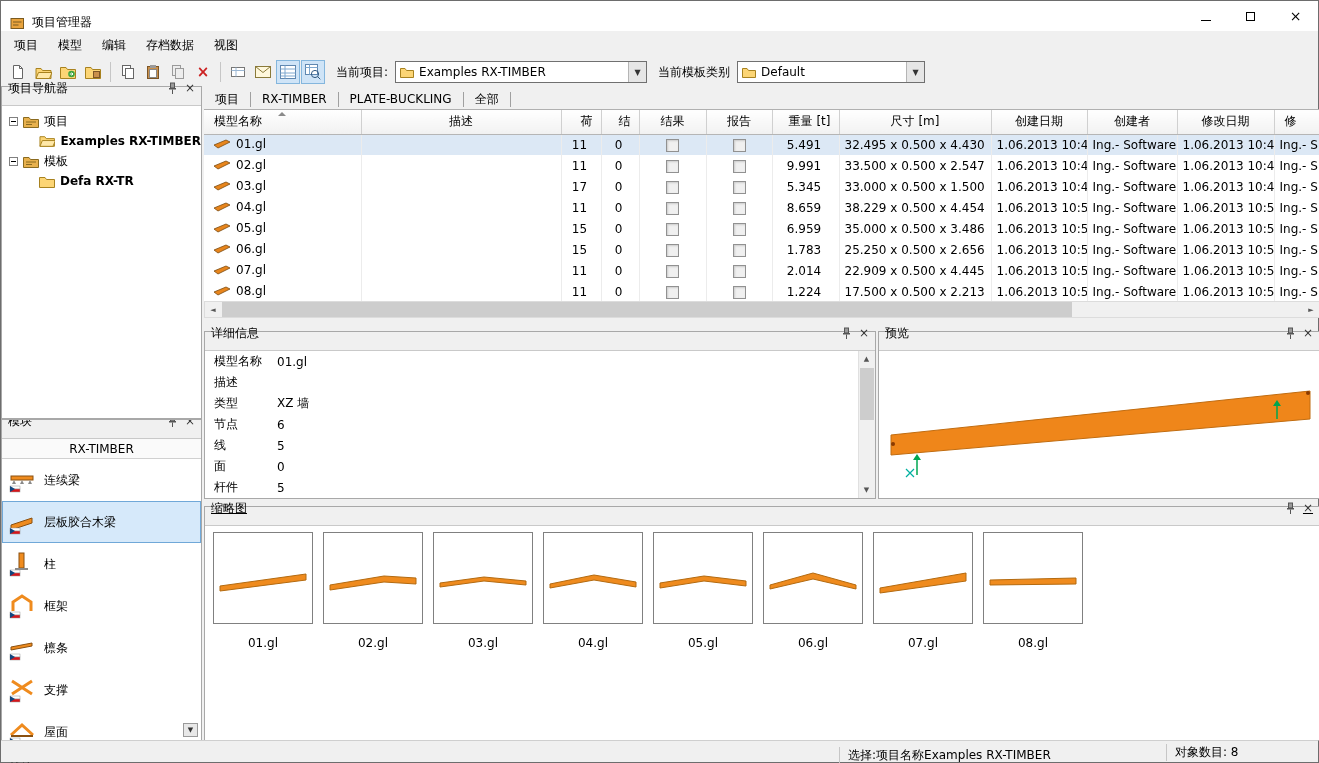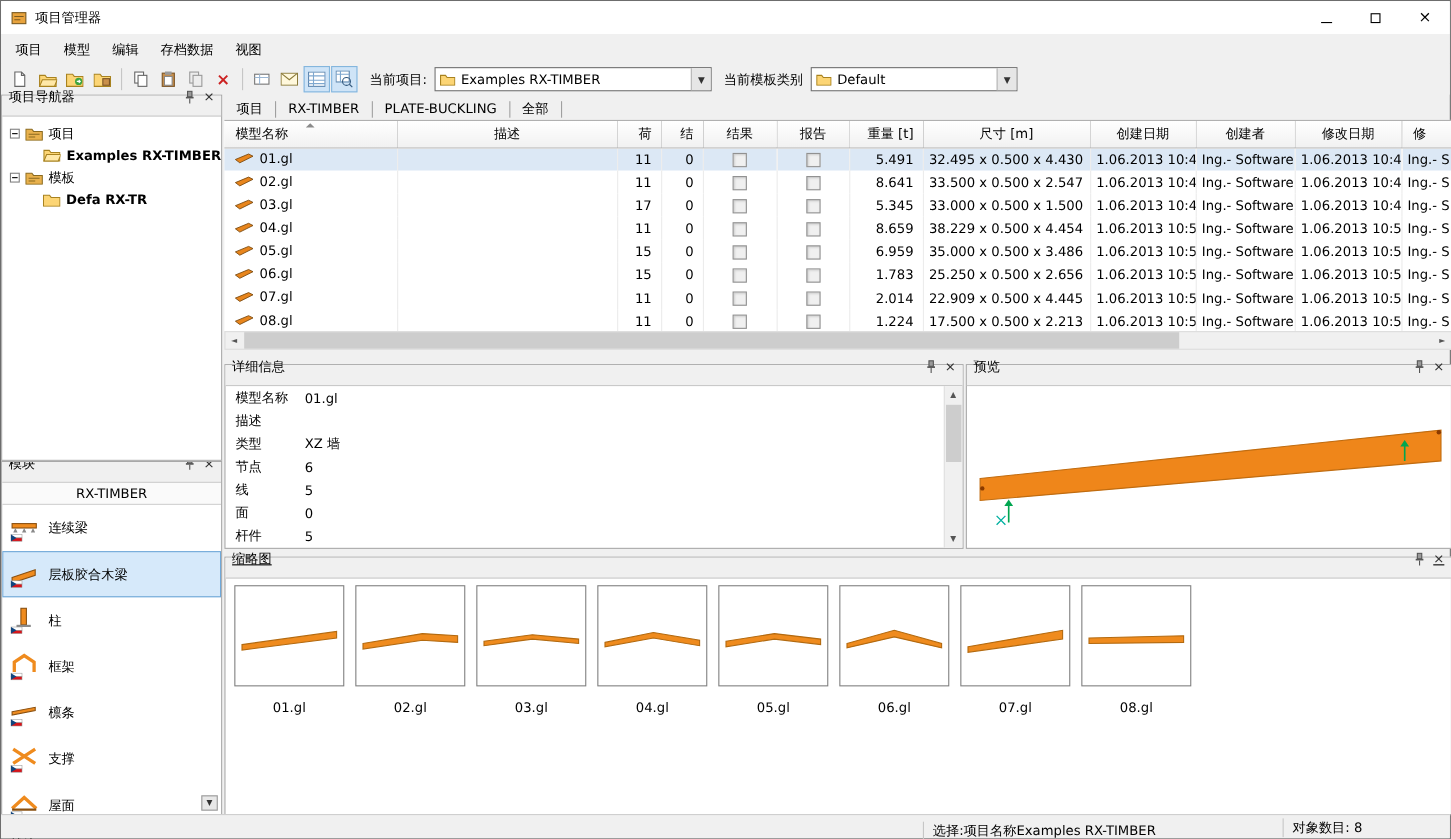--- a/index.html
+++ b/index.html
@@ -1,21 +1,21 @@
 <!DOCTYPE html>
 <html><head>
 <meta charset="utf-8">
 <style>
   * { margin:0; padding:0; box-sizing:border-box; }
   html,body { width:1319px; height:763px; overflow:hidden;
     font-family:"DejaVu Sans","Liberation Sans",sans-serif; font-size:12px; color:#000; background:#f0f0f0; }
   .window { position:absolute; inset:0; border:1px solid #6d6d6d; background:#f0f0f0; }
 
   
-  .titlebar { position:absolute; left:0; top:0; right:0; height:30px; background:#fff; display:flex; align-items:center; }
+  .titlebar { position:absolute; left:0; top:0; right:0; height:30px; background:#fff; display:flex; align-items:flex-end; }
   .app-icon { margin:0 7px 0 9px; display:flex; }
   .caption-buttons { margin-left:auto; display:flex; height:30px; }
   .cap-btn { width:45px; height:30px; display:flex; align-items:center; justify-content:center; font-size:14px; cursor:default; }
   .glyph-min { width:10px; border-bottom:1px solid #000; margin-top:8px; display:inline-block; }
   .glyph-max { width:9px; height:9px; border:1px solid #000; display:inline-block; }
 
   
   .menubar { position:absolute; top:30px; left:0; right:0; height:27px; background:#f0f0f0; display:flex; align-items:center; padding-left:3px; }
   .menu-item { padding:0 10px; line-height:26px; }
   .toolbar { position:absolute; top:57px; left:0; right:0; height:28px; background:#f0f0f0; display:flex; align-items:center; padding-left:5px; gap:1px; }
@@ -54,21 +54,21 @@
   .tabstrip { position:absolute; left:203px; top:88px; height:20px; display:flex; align-items:center; }
   .tab { padding:0 11px; height:15px; display:flex; align-items:center; border-right:1px solid #a0a0a0; white-space:nowrap; }
 
   
   .table-wrap { position:absolute; left:203px; top:108px; width:1116px; height:192px; background:#fff; border-top:1px solid #b0b0b0; }
   table { border-collapse:collapse; table-layout:fixed; width:1116px; }
   th { height:24px; font-weight:normal; background:linear-gradient(#ffffff,#f1f1f1); border-right:1px solid #d0d0d0; border-bottom:1px solid #b5b5b5; position:relative; white-space:nowrap; overflow:hidden; }
   td { height:21px; border-right:1px solid #ececec; white-space:nowrap; overflow:hidden; padding:0 5px; }
   tr.sel td { background:#dce8f5; }
   th.al { text-align:left; padding-left:10px; } th.ar { text-align:right; padding-right:8px; }
-  td.num { text-align:right; padding-right:8px;margin-left:25px; }
+  td.num { text-align:center; padding-right:8px;margin-left:25px; }
   td.ctr { text-align:center; }
   td.nm { padding-left:9px; }
   .beam-ico { display:inline-block; vertical-align:-1px; margin-right:5px; }
   .checkbox { display:inline-block; width:13px; height:13px; border:1px solid #919191; background:#f0f0f0; box-shadow:inset 1px 1px 2px rgba(0,0,0,.15); vertical-align:middle; }
   .sort-caret { position:absolute; top:2px; left:74px; width:0; height:0; border-left:4px solid transparent; border-right:4px solid transparent; border-bottom:4px solid #8a8a8a; }
 
   
   .hscroll { position:absolute; left:203px; top:300px; width:1116px; height:17px; background:#f0f0f0; border:1px solid #dcdcdc; }
   .h-arrow { position:absolute; top:0; width:16px; height:15px; display:flex; align-items:center; justify-content:center; font-size:7px; color:#555; }
   .h-arrow.left { left:0; } .h-arrow.right { right:0; }
@@ -415,21 +415,21 @@
         </tr>
         <tr>
           <td class="nm"><span class="beam-ico"><svg width="18" height="11" viewBox="0 0 18 11">
                   <polygon points="1,7 13,2 17,4 5,10" fill="#e8851c" stroke="#7a4a10" stroke-width="0.8"></polygon>
                 </svg></span><span>02.gl</span></td>
           <td></td>
           <td class="num">11</td>
           <td class="num">0</td>
           <td class="ctr"><span class="checkbox"></span></td>
           <td class="ctr"><span class="checkbox"></span></td>
-          <td class="num">8.641</td>
+          <td class="num">9.991</td>
           <td class="num">33.500 x 0.500 x 2.547</td>
           <td>1.06.2013 10:45</td>
           <td>Ing.- Software</td>
           <td>1.06.2013 10:45</td>
           <td>Ing.- S</td>
         </tr>
         <tr>
           <td class="nm"><span class="beam-ico"><svg width="18" height="11" viewBox="0 0 18 11">
                   <polygon points="1,7 13,2 17,4 5,10" fill="#e8851c" stroke="#7a4a10" stroke-width="0.8"></polygon>
                 </svg></span><span>03.gl</span></td>

